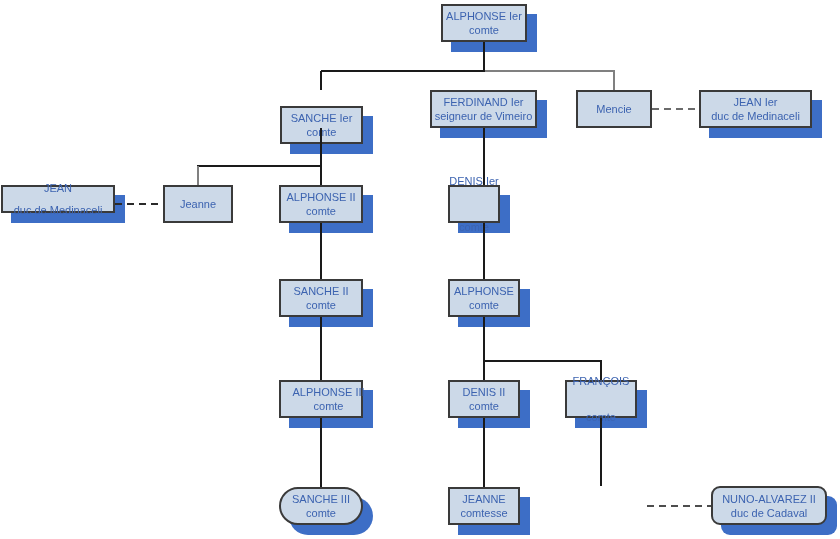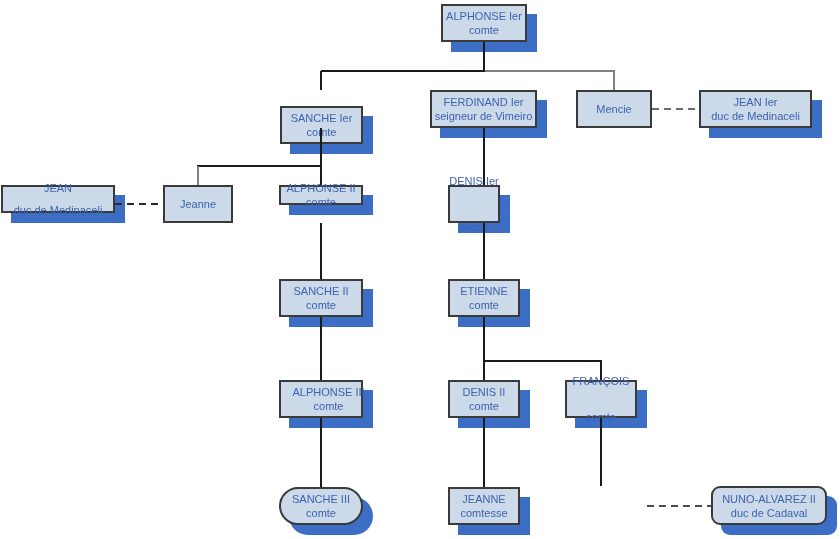--- a/index.html
+++ b/index.html
@@ -80,34 +80,34 @@
       <span class="node-line">JEAN Ier</span>
       <span class="node-line">duc de Medinaceli</span>
     </div>
     <div class="node shadow" style="left: 1px; top: 185px; width: 114px; height: 28px; gap: 8px;">
       <span class="node-line">JEAN</span>
       <span class="node-line">duc de Medinaceli</span>
     </div>
     <div class="node" style="left: 163px; top: 185px; width: 70px; height: 38px;">
       <span class="node-line">Jeanne</span>
     </div>
-    <div class="node shadow" style="left: 279px; top: 185px; width: 84px; height: 20px;">
+    <div class="node shadow" style="left: 279px; top: 185px; width: 84px; height: 38px;">
       <span class="node-line">ALPHONSE II</span>
       <span class="node-line">comte</span>
     </div>
     <div class="node shadow" style="left: 448px; top: 185px; width: 52px; height: 38px; gap: 32px;">
       <span class="node-line">DENIS Ier</span>
       <span class="node-line">comte</span>
     </div>
     <div class="node shadow" style="left: 279px; top: 279px; width: 84px; height: 38px;">
       <span class="node-line">SANCHE II</span>
       <span class="node-line">comte</span>
     </div>
     <div class="node shadow" style="left: 448px; top: 279px; width: 72px; height: 38px;">
-      <span class="node-line">ETIENNE</span>
+      <span class="node-line">ALPHONSE</span>
       <span class="node-line">comte</span>
     </div>
     <div class="node shadow" style="left: 279px; top: 380px; width: 84px; height: 38px; padding-left: 15px;">
       <span class="node-line">ALPHONSE III</span>
       <span class="node-line">comte</span>
     </div>
     <div class="node shadow" style="left: 448px; top: 380px; width: 72px; height: 38px;">
       <span class="node-line">DENIS II</span>
       <span class="node-line">comte</span>
     </div>

